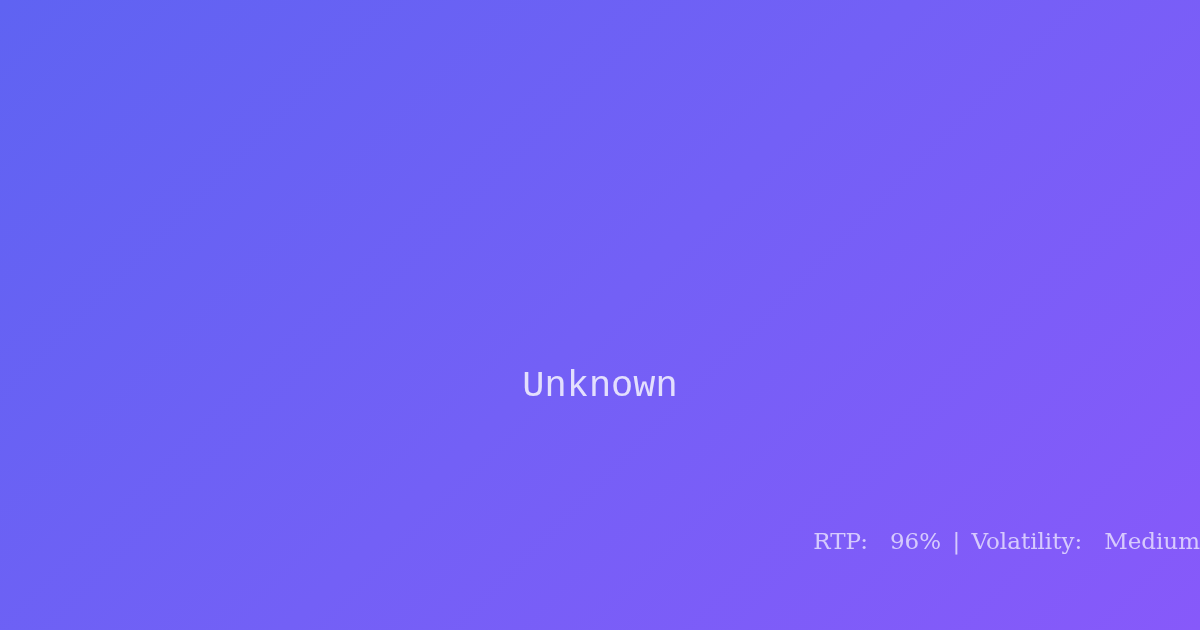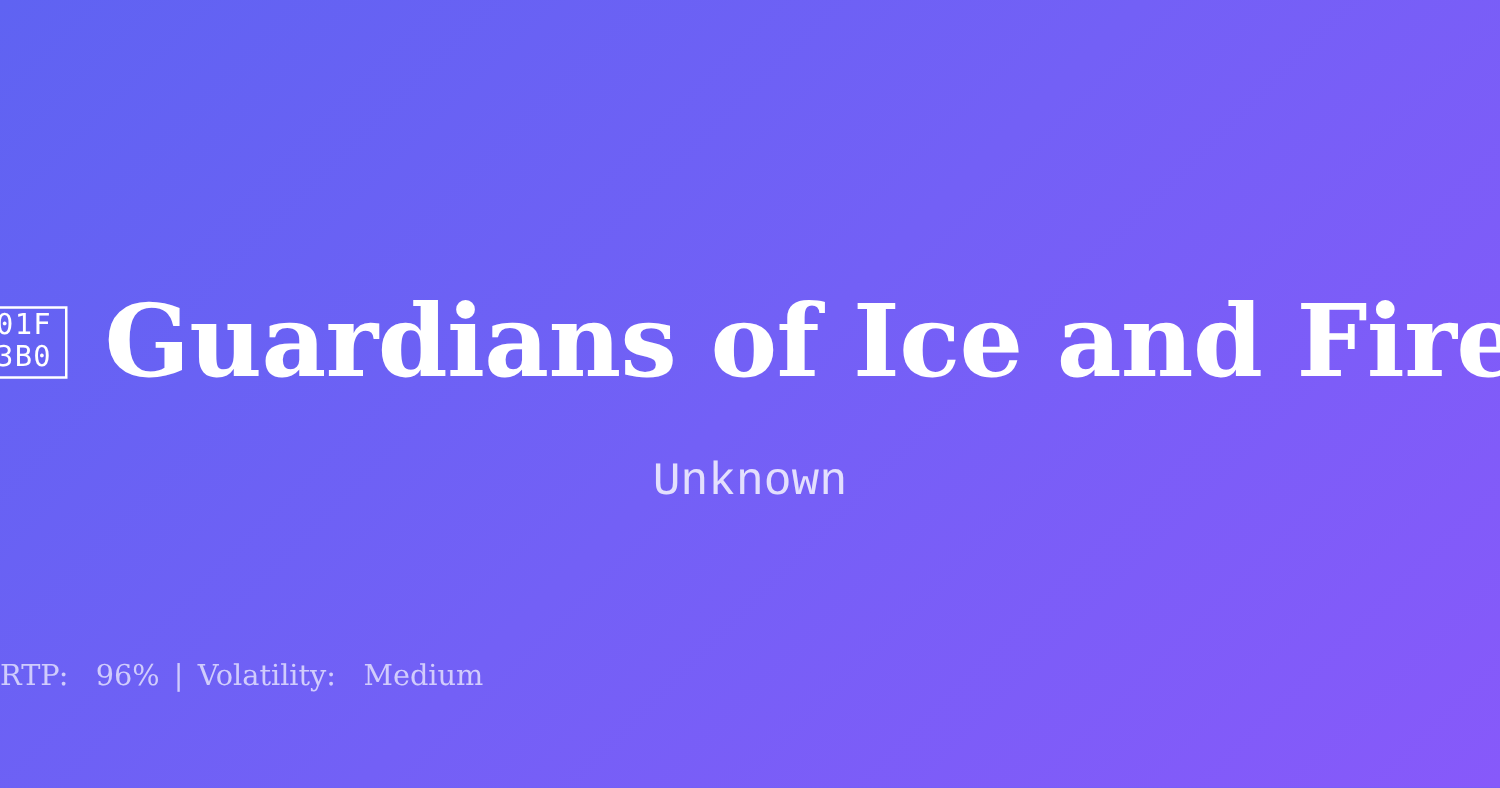--- a/index.html
+++ b/index.html
@@ -98,48 +98,38 @@
     color: rgba(255, 255, 255, 0.80);
     margin: 0;
   }
 
   
   .meta-line {
     position: absolute;
     top: 527px;
     left: 0;
     right: 0;
-    text-align: left;
+    text-align: right;
     font-family: "DejaVu Serif", "Liberation Serif", serif;
     font-weight: 400;
     font-size: 23px;
     line-height: 1.3;
     color: rgba(255, 255, 255, 0.68);
     margin: 0;
     white-space: nowrap;
   }
   .meta-line .meta-sep {
     padding: 0 4px;
   }
 </style>
 </head>
 <body>
 
 <div class="og-card">
 
-  <div class="hero-row">
-
-    <span class="tofu-glyph">
-      <span class="tofu-line">01F</span>
-      <span class="tofu-line">3B0</span>
-    </span>
-
-    <h1 class="hero-title">Guardians of Ice and Fire</h1>
-
-  </div>
 
   <p class="hero-subtitle">Unknown</p>
 
   <p class="meta-line">
     <span>RTP:</span>
     <span>&nbsp;</span>
     <span>96%</span>
     <span class="meta-sep">|</span>
     <span>Volatility:</span>
     <span>&nbsp;</span>

